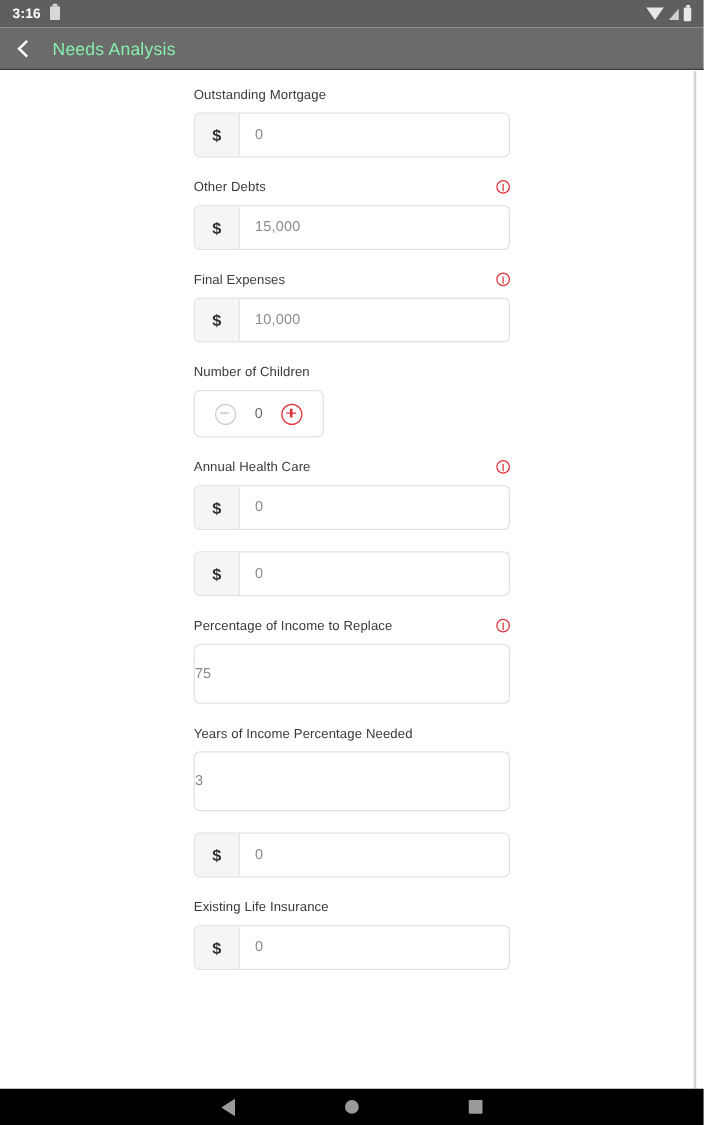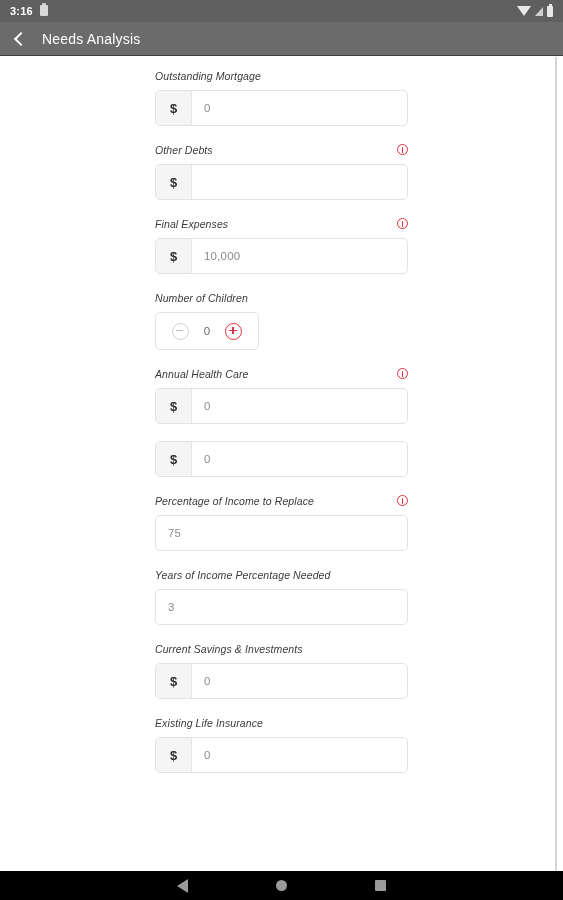--- a/index.html
+++ b/index.html
@@ -52,41 +52,41 @@
     display: flex; align-items: center; padding: 0 0 0 12px; gap: 14px;
     border-bottom: 1px solid #3d3d3d;
   }
   .back-chevron { width: 16px; height: 16px; position: relative; cursor: pointer; }
   .back-chevron::before {
     content: ""; position: absolute; left: 4px; top: 3px;
     width: 8px; height: 8px;
     border-left: 2.4px solid #ffffff; border-bottom: 2.4px solid #ffffff;
     transform: rotate(45deg);
   }
-  .toolbar-title { color: #ffffff; font-size: 14px; letter-spacing: .2px; }
+  .toolbar-title { color: #86efac; font-size: 14px; letter-spacing: .2px; }
 
   
   .content {
     position: absolute; top: 57px; left: 0;
     width: 563px; height: 814px;
     background: #ffffff; overflow: hidden;
     border-right: 1px solid #ffffff;
   }
   .scroll-track {
     position: absolute; top: 57px; right: 6px;
     width: 2px; height: 814px; background: #d4d4d4;
   }
   .form-col {
     position: absolute; left: 155px; top: 12px; width: 253px;
   }
 
   .field { margin-bottom: 17px; }
   .field-label-row {
     display: flex; align-items: center; justify-content: space-between;
-    margin-bottom: 8px; min-height: 13px; font-style: italic;
+    margin-bottom: 8px; min-height: 13px;
   }
   .field-label {
     font-size: 10.5px; color: #3a3a3a; letter-spacing: .1px;
   }
   .help-icon {
     width: 11px; height: 11px; border-radius: 50%;
     border: 1.4px solid #e0323c; position: relative;
     flex: 0 0 auto; cursor: pointer;
   }
   .help-icon::after {
@@ -135,23 +135,23 @@
   .step-plus::after {
     content: ""; position: absolute; left: 5.9px; top: 3.4px;
     width: 1.6px; height: 7.5px; background: #e0323c;
   }
   .step-value { font-size: 11.5px; color: #6a6a6a; }
 
   
   .split-row { display: flex; gap: 14px; }
   .split-col { flex: 1; }
   .plain-box {
-    height: 36px; border: 1px solid #e2e2e2; border-radius: 5px;
+    height: 48px; border: 1px solid #e2e2e2; border-radius: 5px;
     background: #ffffff; display: flex; align-items: center;
-    padding-left: 12px; font-size: 11.5px; color: #8b8b8b; cursor: text;
+    font-size: 11.5px; color: #8b8b8b; cursor: text;
   }
 
   
   .navbar {
     position: absolute; bottom: 0; left: 0;
     width: 563px; height: 29px; background: #000000;
     display: flex; align-items: center; justify-content: center; gap: 88px;
   }
   .nav-back {
     width: 0; height: 0;
@@ -208,20 +208,21 @@
         </div>
       </div>
 
       <div class="field">
         <div class="field-label-row">
           <span class="field-label">Other Debts</span>
           <span class="help-icon"></span>
         </div>
         <div class="input-box">
           <span class="prefix">$</span>
+          <span class="input-val">15,000</span>
         </div>
       </div>
 
       <div class="field">
         <div class="field-label-row">
           <span class="field-label">Final Expenses</span>
           <span class="help-icon"></span>
         </div>
         <div class="input-box">
           <span class="prefix">$</span>
@@ -267,23 +268,20 @@
       </div>
 
       <div class="field">
         <div class="field-label-row">
           <span class="field-label">Years of Income Percentage Needed</span>
         </div>
         <div class="plain-box">3</div>
       </div>
 
       <div class="field">
-        <div class="field-label-row">
-          <span class="field-label">Current Savings &amp; Investments</span>
-        </div>
         <div class="input-box">
           <span class="prefix">$</span>
           <span class="input-val">0</span>
         </div>
       </div>
 
       <div class="field">
         <div class="field-label-row">
           <span class="field-label">Existing Life Insurance</span>
         </div>

